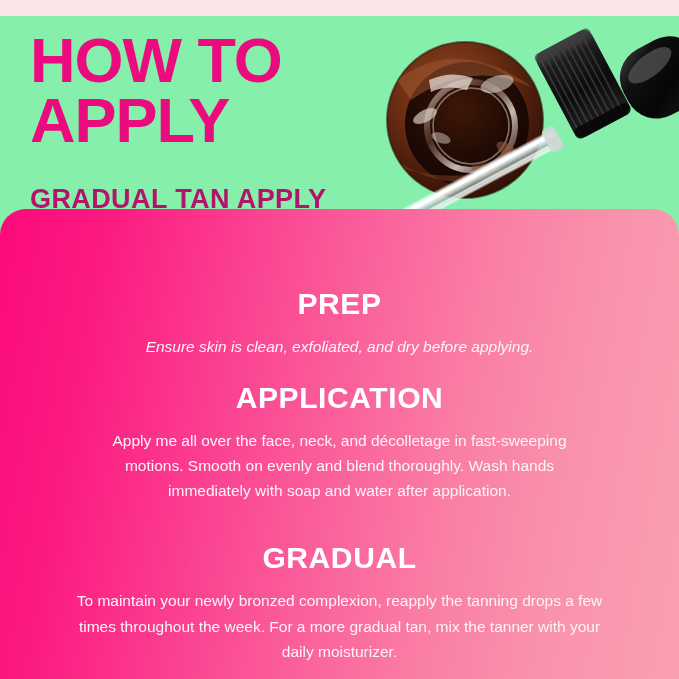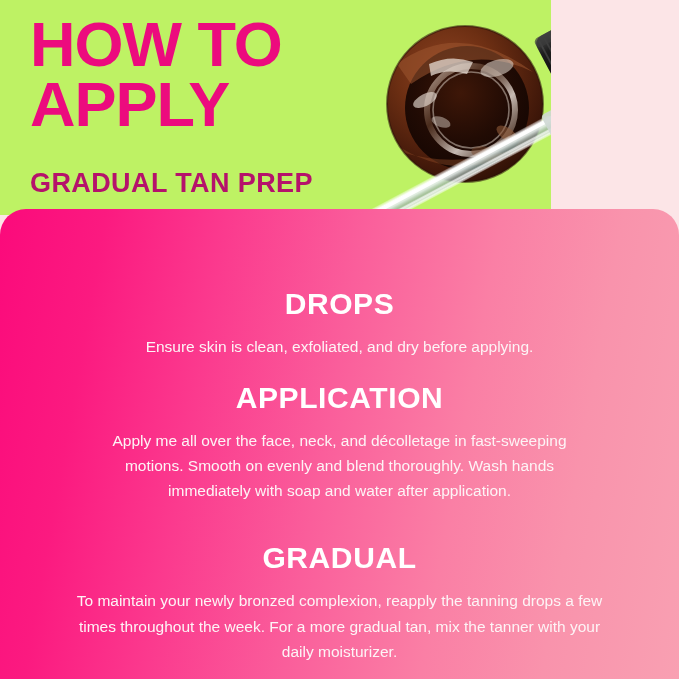--- a/index.html
+++ b/index.html
@@ -5,23 +5,23 @@
   * { margin:0; padding:0; box-sizing:border-box; }
   html, body {
     width:679px; height:679px;
     overflow:hidden;
     font-family:"Liberation Sans", sans-serif;
   }
   body { background:#fce5e7; position:relative; }
 
   
   .header {
-    position:absolute; left:0; top:0;
-    width:551px; height:215px;
-    background:#bef264;
+    position:absolute; left:0; top:16px;
+    width:679px; height:215px;
+    background:#86efac;
     overflow:hidden;
   }
   .title-block {
     position:absolute; left:30px; top:14px;
     width:360px;
   }
   .title-line {
     font-size:63px;
     font-weight:bold;
     letter-spacing:-1px;
@@ -81,37 +81,37 @@
   }
   .sec-body {
     font-size:15.5px;
     color:#fdf4f6;
     line-height:1.62;
     font-weight:normal;
     margin-top:14px;
     font-family:"Liberation Sans", sans-serif;
   }
   .sec-1 { margin-top:26px; }
-  .sec-1 .sec-body { max-width:520px; margin-left:auto; margin-right:auto; }
+  .sec-1 .sec-body { max-width:520px; margin-left:auto; margin-right:auto;font-style:italic; }
   .sec-2 { margin-top:22px; }
   .sec-2 .sec-body { max-width:510px; margin-left:auto; margin-right:auto; }
   .sec-3 { margin-top:38px; }
   .sec-3 .sec-body { max-width:540px; margin-left:auto; margin-right:auto; }
 </style>
 </head>
 <body>
 
 <div class="header">
 
   <div class="title-block">
     <div class="title-line">HOW TO</div>
     <div class="title-line">APPLY</div>
   </div>
 
-  <div class="subtitle">GRADUAL TAN PREP</div>
+  <div class="subtitle">GRADUAL TAN APPLY</div>
 
   <div class="product">
     <svg viewBox="0 0 330 250" xmlns="http://www.w3.org/2000/svg">
       <defs>
         <radialGradient id="bottleGlass" cx="38%" cy="30%" r="78%">
           <stop offset="0%" stop-color="#8e4322"></stop>
           <stop offset="40%" stop-color="#6d2f13"></stop>
           <stop offset="78%" stop-color="#43190a"></stop>
           <stop offset="100%" stop-color="#2a0e05"></stop>
         </radialGradient>
@@ -212,21 +212,21 @@
         <ellipse cx="322" cy="84" rx="5" ry="3" fill="#bdbdbd" opacity="0.8"></ellipse>
       </g>
     </svg>
   </div>
 </div>
 
 <div class="panel">
   <div class="panel-inner">
 
     <div class="sec-1">
-      <div class="sec-head">DROPS</div>
+      <div class="sec-head">PREP</div>
       <div class="sec-body">Ensure skin is clean, exfoliated, and dry before applying.</div>
     </div>
 
     <div class="sec-2">
       <div class="sec-head">APPLICATION</div>
       <div class="sec-body">Apply me all over the face, neck, and décolletage in fast-sweeping motions.  Smooth on evenly and blend thoroughly. Wash hands immediately with soap and water after application.</div>
     </div>
 
     <div class="sec-3">
       <div class="sec-head">GRADUAL</div>

